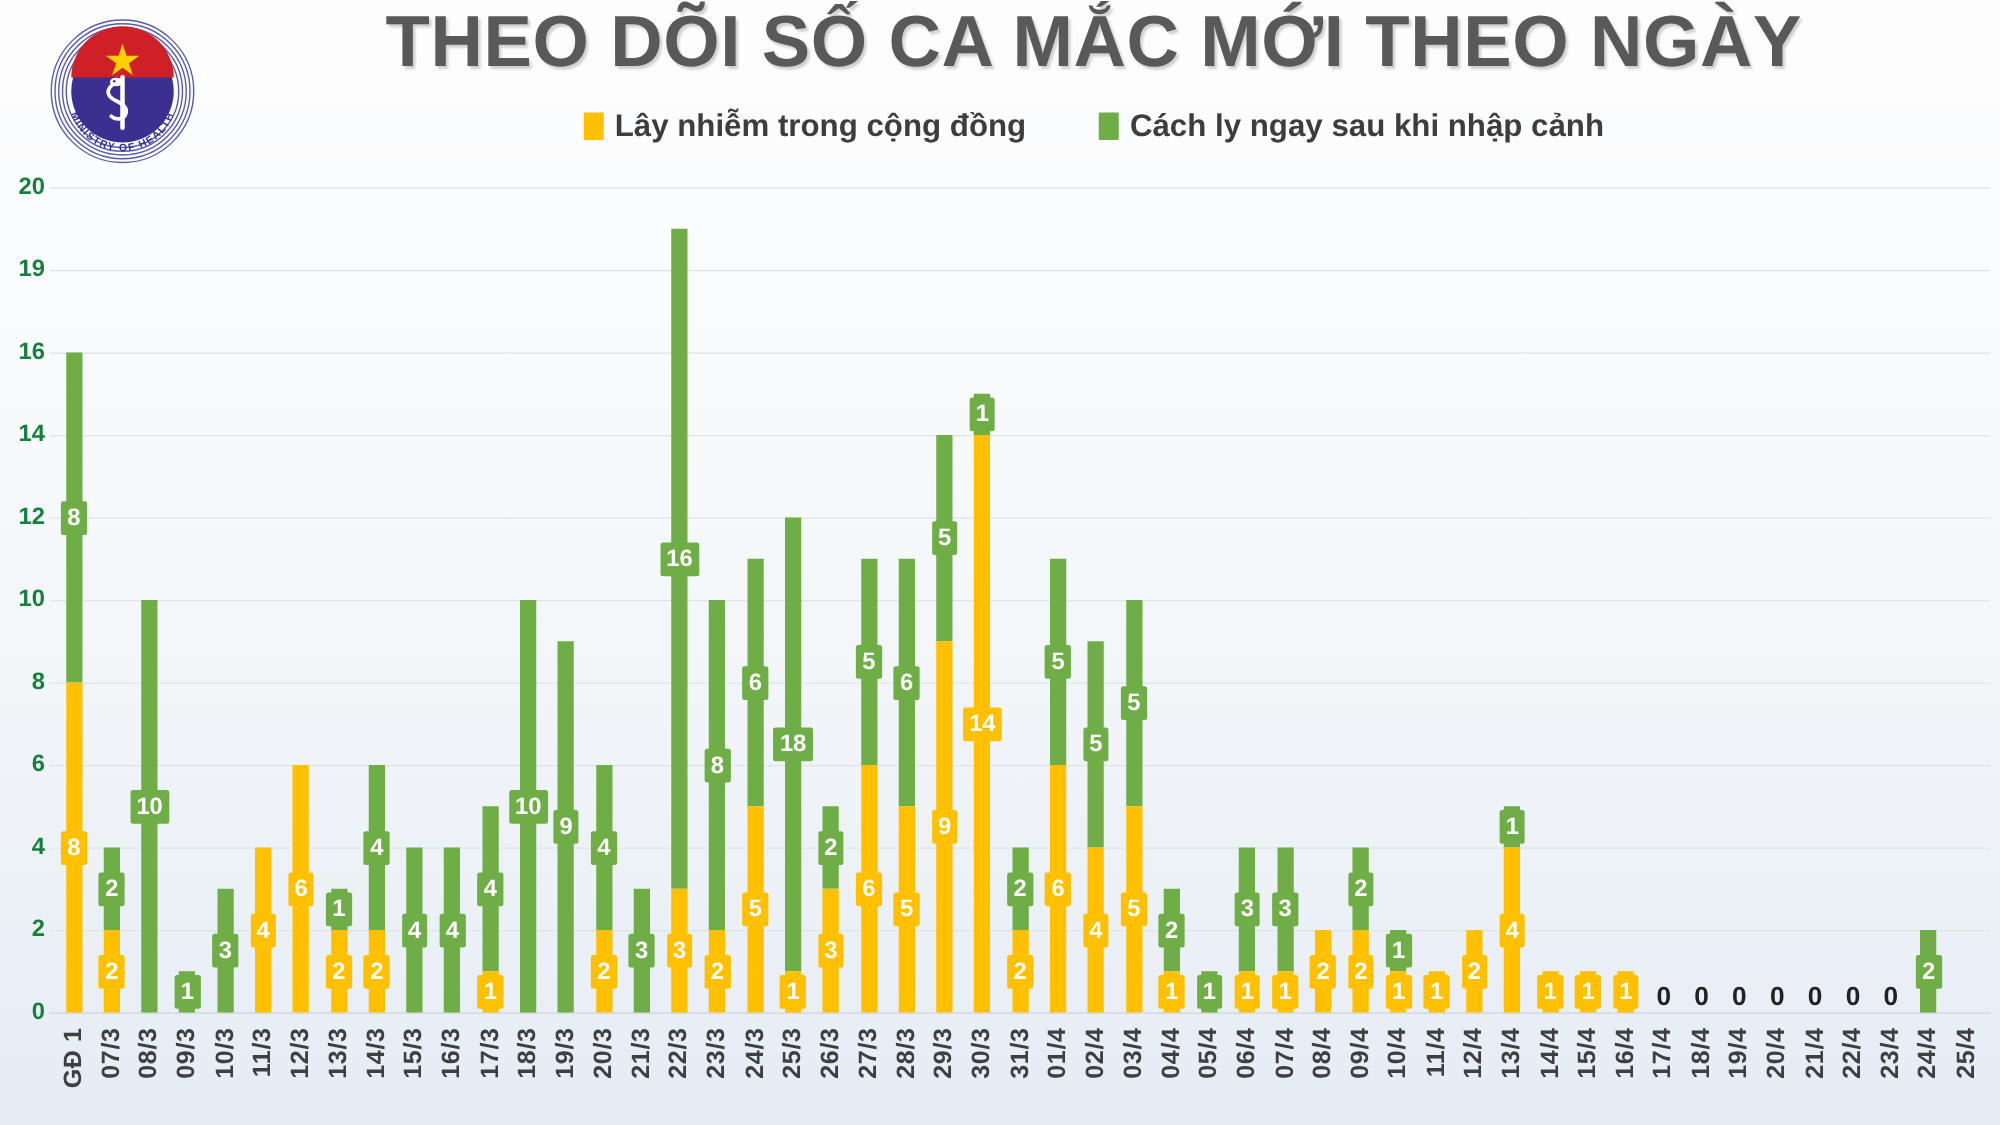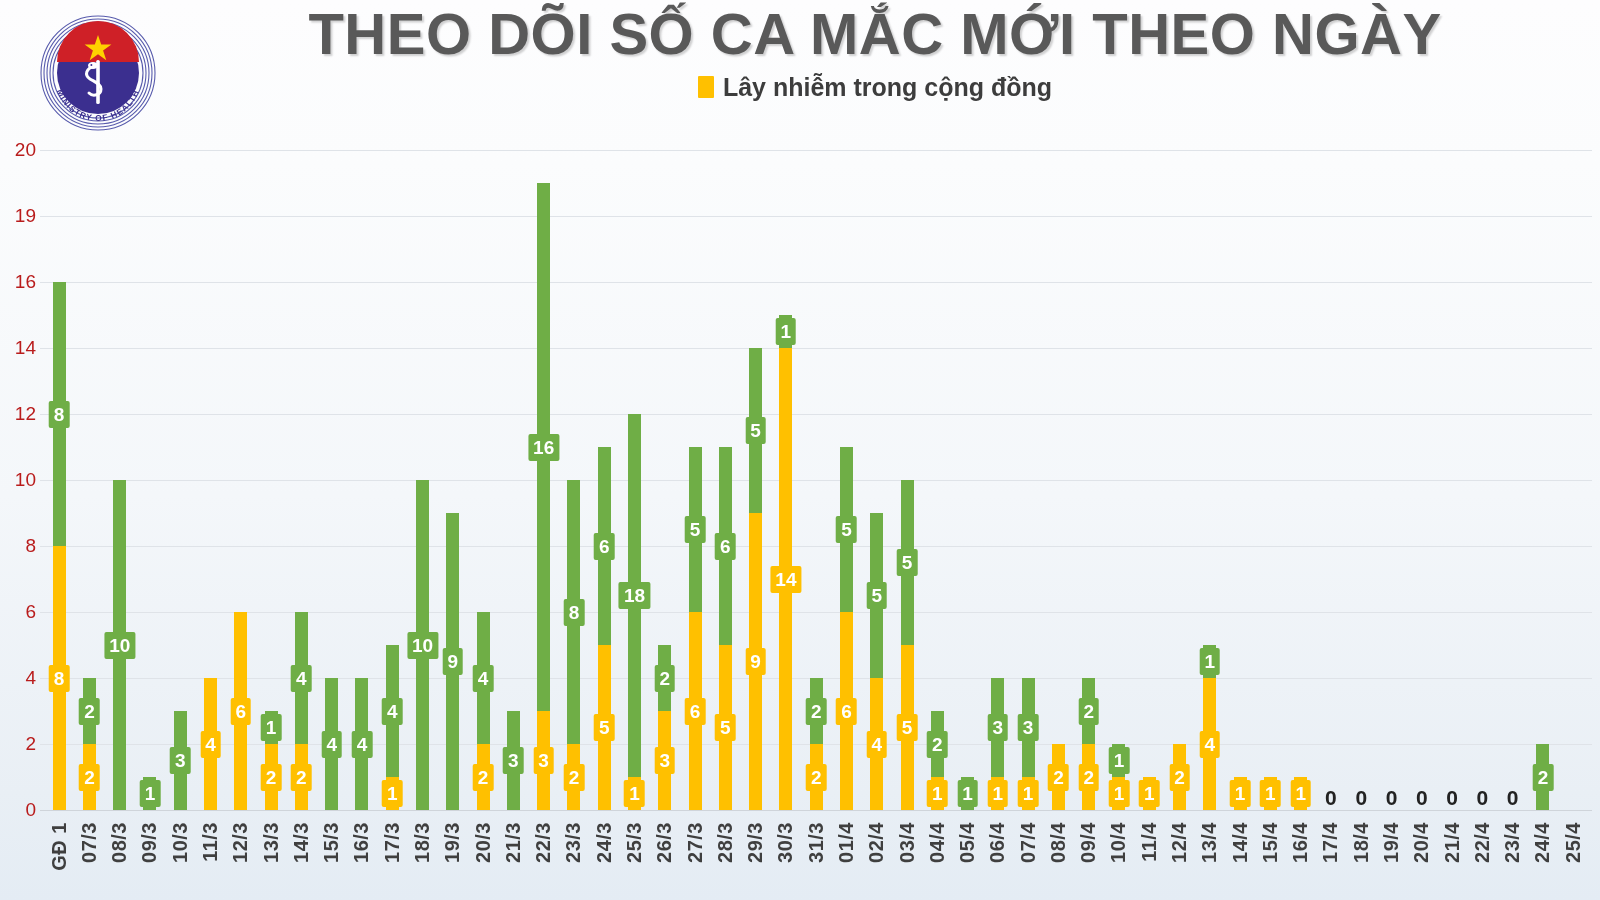--- a/index.html
+++ b/index.html
@@ -15,31 +15,31 @@
   #logo svg{display:block;}
 
   
   #header{position:absolute;left:170px;top:4px;width:1410px;text-align:center;}
   #chart-title{
     font-size:58px;font-weight:bold;color:#595959;
     letter-spacing:.5px;line-height:1.05;margin:0;
     text-shadow:2px 2px 2px rgba(0,0,0,.18);
     white-space:nowrap;
   }
-  #legend{margin-top:8px;display:flex;justify-content:center;gap:58px;align-items:center;}
+  #legend{margin-top:22px;display:flex;justify-content:center;gap:58px;align-items:center;}
   .legend-item{display:flex;align-items:center;gap:9px;}
   .legend-swatch{width:16px;height:22px;border-radius:1px;display:inline-block;}
   .legend-label{font-size:25px;font-weight:bold;color:#3d3d3d;white-space:nowrap;}
 
   
   #plot-area{position:absolute;left:0;top:150px;width:1600px;height:670px;}
   #y-axis{position:absolute;left:0;top:0;width:40px;height:660px;}
   .y-tick{
     position:absolute;right:4px;transform:translateY(-50%);
-    font-size:19px;color:#b91c1c;font-weight:normal;text-align:right;width:36px;
+    font-size:19px;color:#15803d;font-weight:bold;text-align:right;width:36px;
   }
   #grid{position:absolute;left:40px;top:0;right:8px;height:660px;}
   .gridline{position:absolute;left:0;right:0;height:1px;background:#dfe3e8;}
   .gridline.baseline{background:#cfd4da;}
 
   #bars{
     position:absolute;left:44px;top:0;right:12px;height:660px;
     display:flex;align-items:flex-end;
   }
   .bar-col{
@@ -97,20 +97,24 @@
   </svg>
 </div>
 
 <div id="header">
   <div id="chart-title">THEO DÕI SỐ CA MẮC MỚI THEO NGÀY</div>
   <div id="legend">
     <div class="legend-item">
       <span class="legend-swatch" style="background:#FFC000"></span>
       <span class="legend-label">Lây nhiễm trong cộng đồng</span>
     </div>
+    <div class="legend-item">
+      <span class="legend-swatch" style="background:#6FAE46"></span>
+      <span class="legend-label">Cách ly ngay sau khi nhập cảnh</span>
+    </div>
   </div>
 </div>
 
 <div id="plot-area">
   <div id="grid">
       <div class="gridline baseline" style="top: 660px;"></div>
       <div class="gridline" style="top: 594px;"></div>
       <div class="gridline" style="top: 528px;"></div>
       <div class="gridline" style="top: 462px;"></div>
       <div class="gridline" style="top: 396px;"></div>

